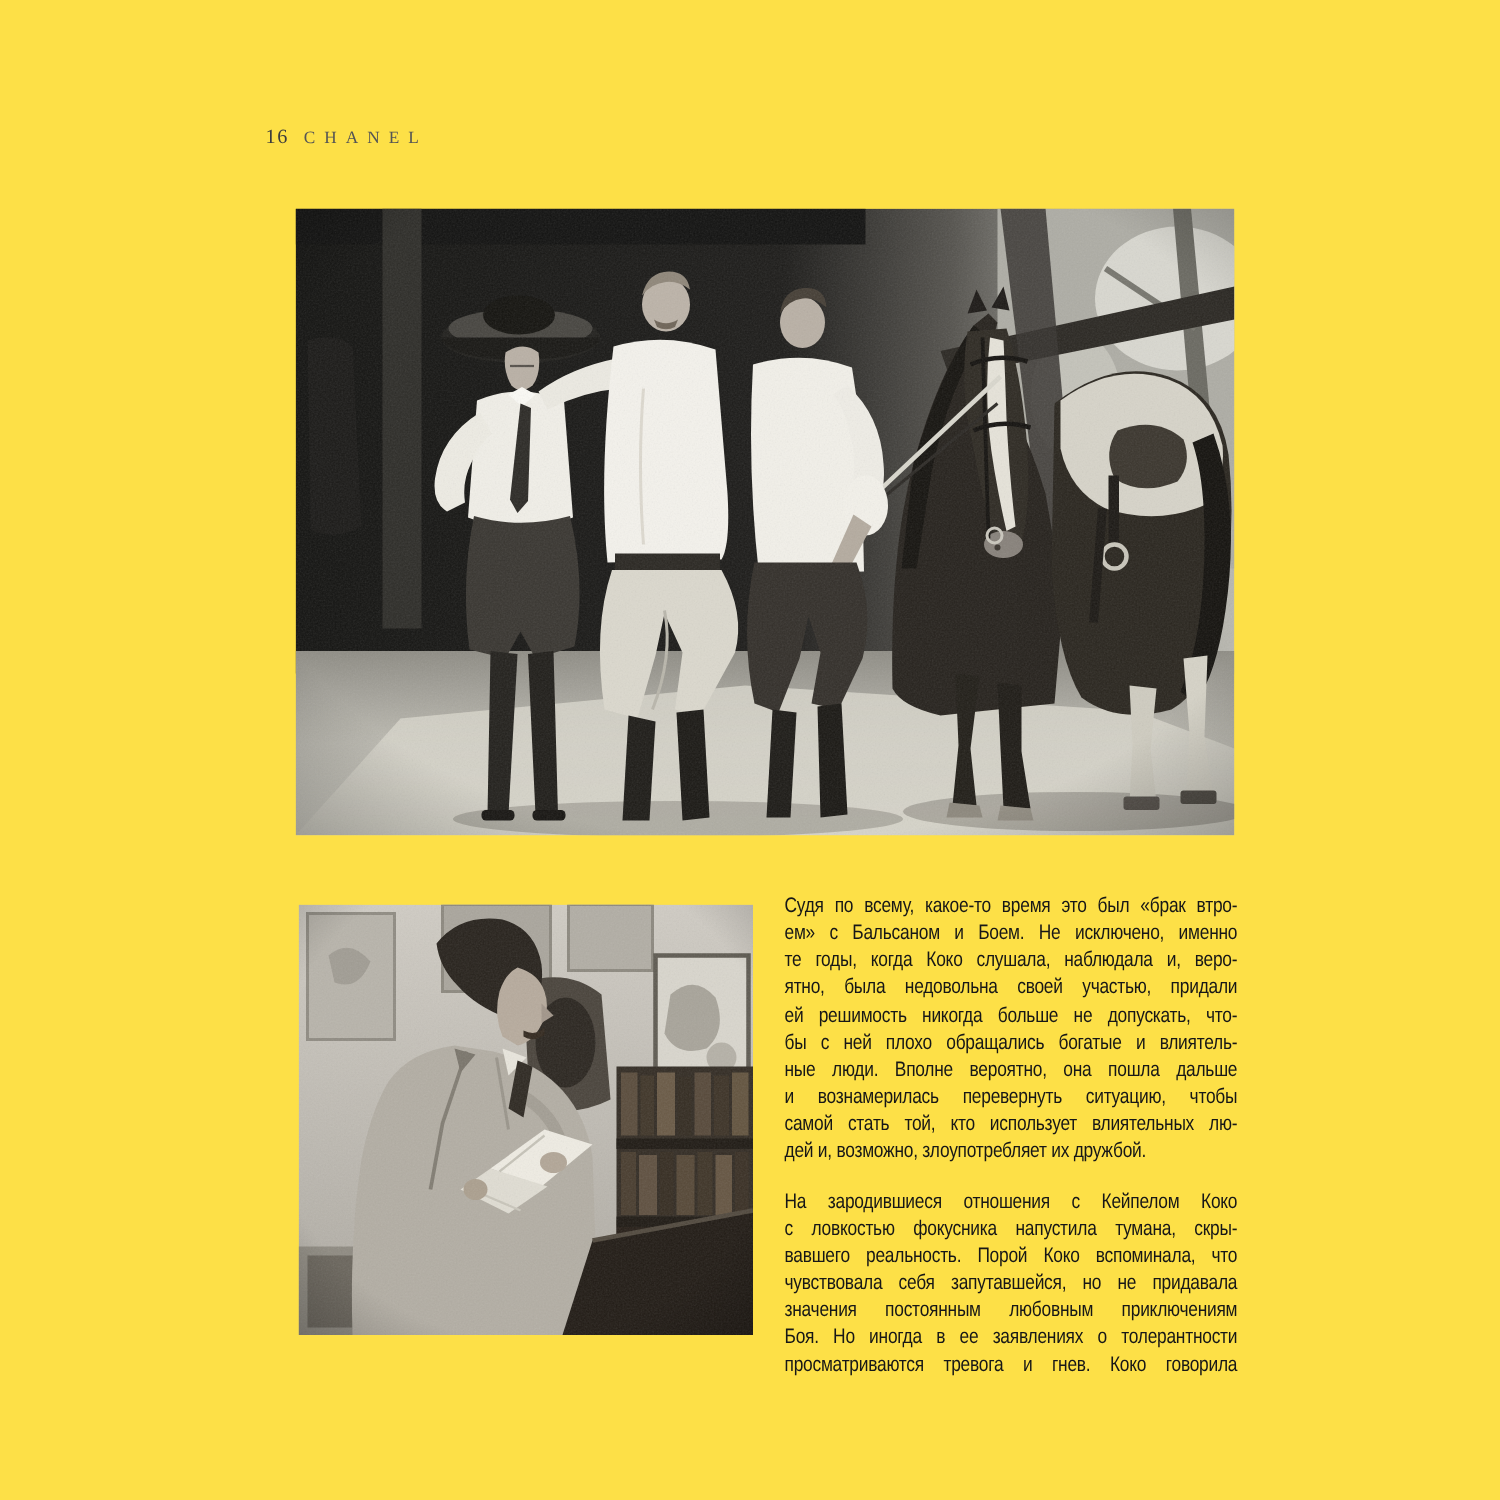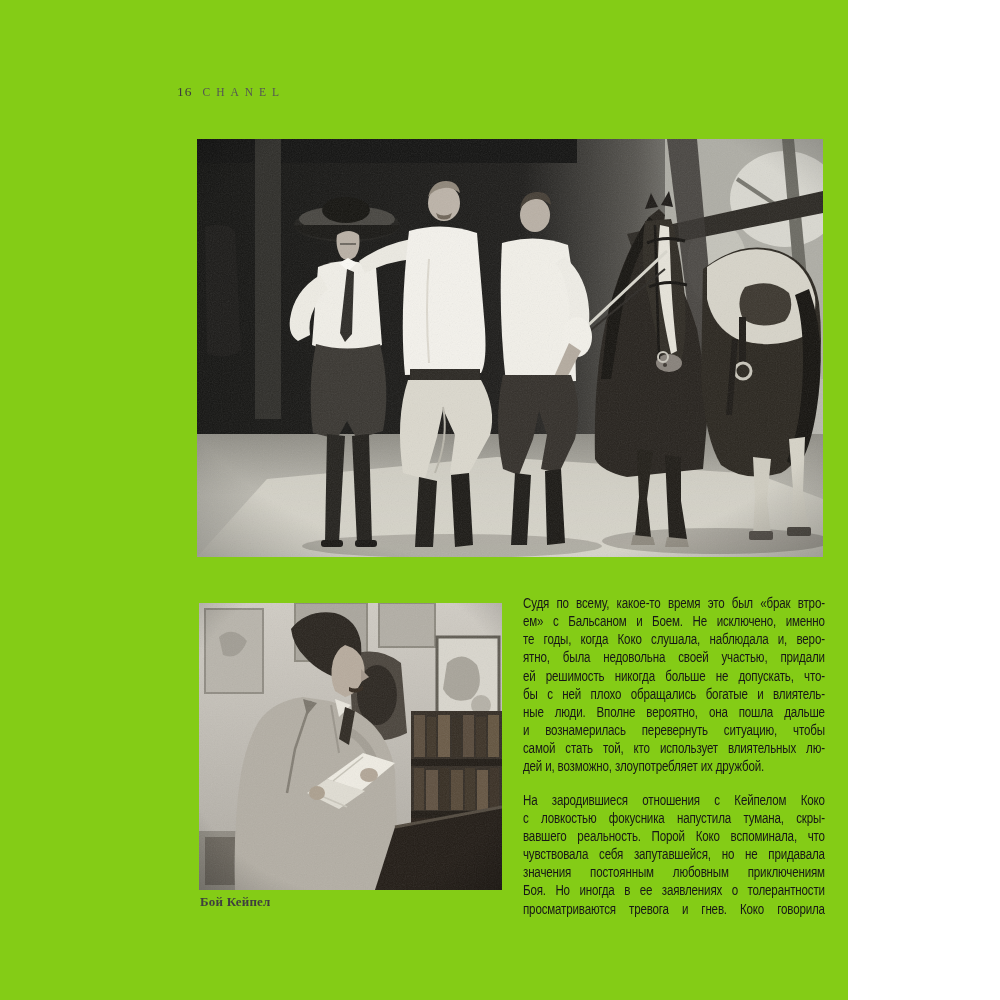--- a/index.html
+++ b/index.html
@@ -1,16 +1,16 @@
 <!DOCTYPE html>
 <html><head>
 <meta charset="utf-8">
 <style>
   html,body{margin:0;padding:0;background:#ffffff;}
-  .canvas{position:relative;width:848px;height:1000px;background:#84cc16;overflow:hidden;
+  .canvas{position:relative;width:1000px;height:1000px;background:#fde047;overflow:hidden;
           font-family:"Liberation Serif","DejaVu Serif",serif;}
   .header{position:absolute;left:177px;top:82px;color:#4a4a4a;white-space:nowrap;}
   .pagenum{font-size:13.5px;color:#3d3d3d;letter-spacing:1px;}
   .booktitle{font-size:11.5px;letter-spacing:6px;margin-left:10px;color:#555;}
   .main-photo{position:absolute;left:197px;top:139px;width:626px;height:418px;overflow:hidden;}
   .small-photo{position:absolute;left:199px;top:603px;width:303px;height:287px;overflow:hidden;}
   .caption{position:absolute;font-size:13px;font-weight:bold;color:#3f3f3f;letter-spacing:0.2px;}
   .caption-main{left:203px;top:565px;width:620px;}
   .caption-small{left:200px;top:894px;width:300px;}
   .textcol{position:absolute;left:523px;top:594px;width:365px;
@@ -240,21 +240,20 @@
       </g>
 
       <path d="M196,224 L303,204 L303,287 L176,287 Z" fill="#211b15"></path>
       <path d="M196,224 L303,204" stroke="#51493e" stroke-width="3" fill="none"></path>
 
       <rect width="303" height="287" filter="url(#grainB)" opacity="0.13"></rect>
       <rect width="303" height="287" fill="url(#vigB)"></rect>
     </svg>
   </div>
 
-  <div class="caption caption-small">Бой Кейпел</div>
 
   <div class="textcol">
     <div class="para">
       <div class="tl">Судя по всему, какое-то время это был «брак втро-</div>
       <div class="tl">ем» с Бальсаном и Боем. Не исключено, именно</div>
       <div class="tl">те годы, когда Коко слушала, наблюдала и, веро-</div>
       <div class="tl">ятно, была недовольна своей участью, придали</div>
       <div class="tl">ей решимость никогда больше не допускать, что-</div>
       <div class="tl">бы с ней плохо обращались богатые и влиятель-</div>
       <div class="tl">ные люди. Вполне вероятно, она пошла дальше</div>

